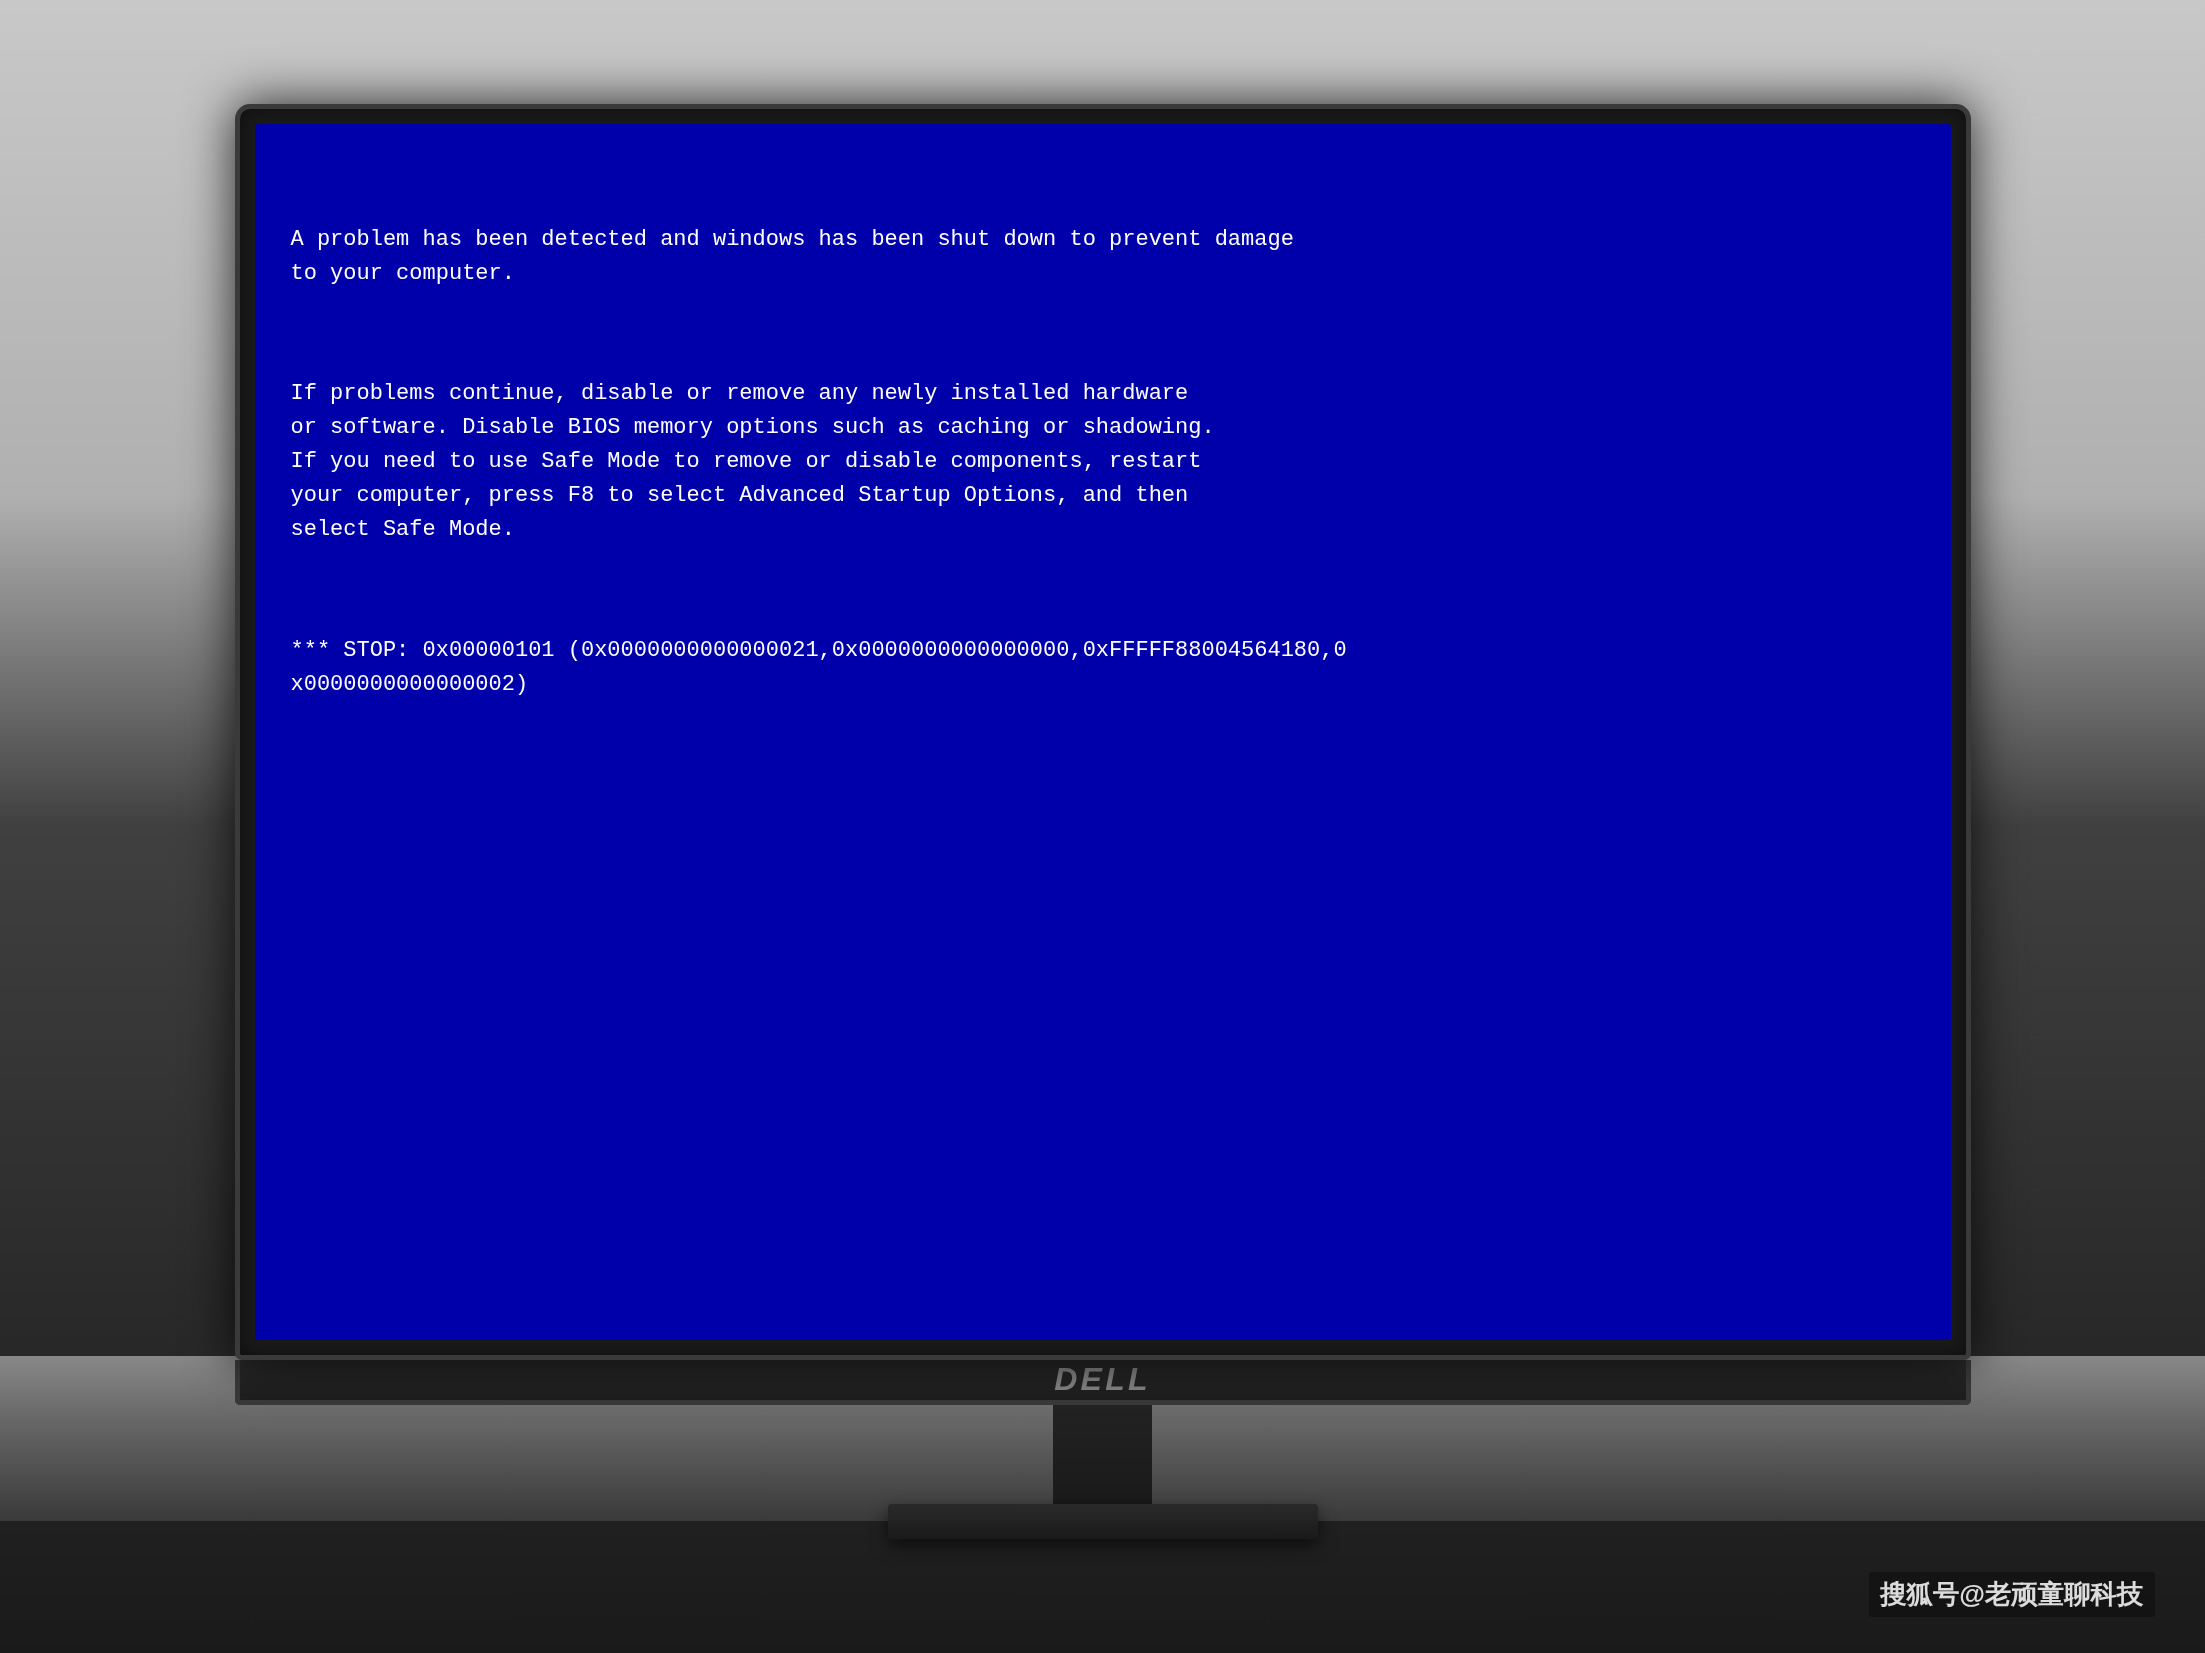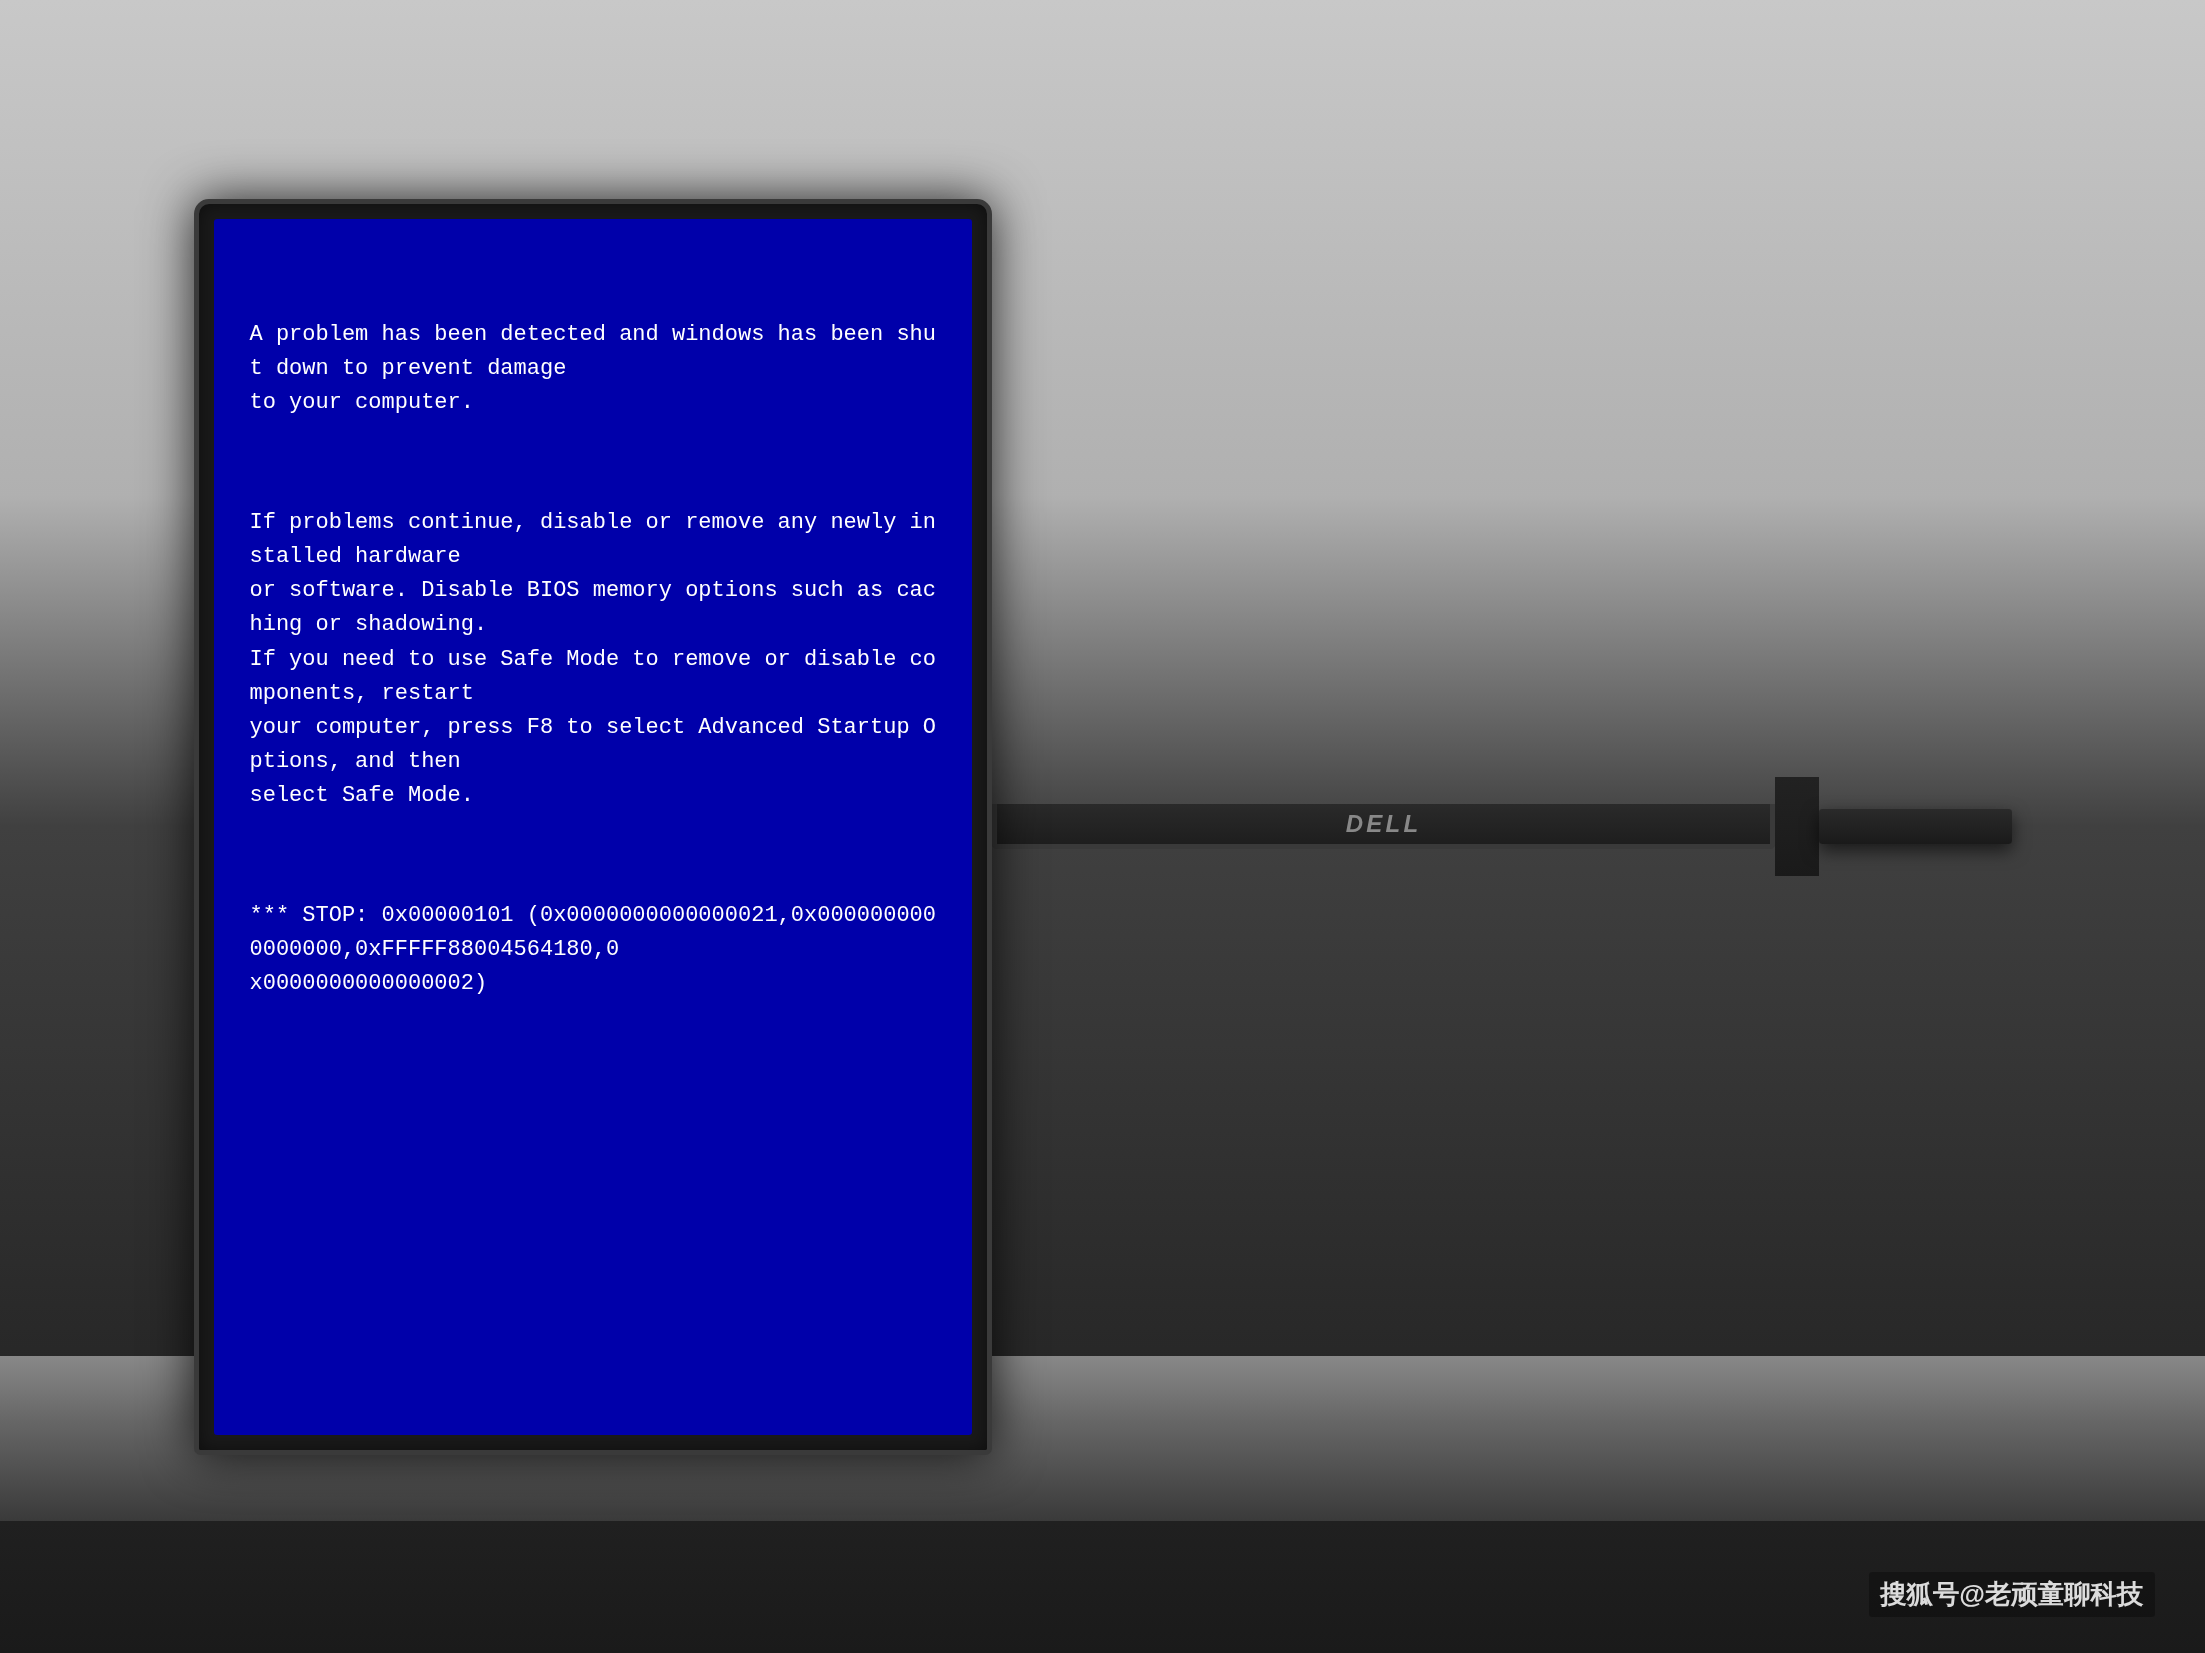--- a/index.html
+++ b/index.html
@@ -20,21 +20,21 @@
       top: 0; left: 0;
       width: 100%; height: 100%;
       background: linear-gradient(180deg, #c8c8c8 0%, #b0b0b0 30%, #404040 50%, #1a1a1a 100%);
     }
 
     .monitor-container {
       position: relative;
       width: 1818px;
       height: 1446px;
       display: flex;
-      flex-direction: row;
+      flex-direction: column;
       align-items: center;
       justify-content: flex-start;
     }
 
     .monitor-frame {
       position: relative;
       width: 1736px;
       height: 1256px;
       background: #1a1a1a;
       border-radius: 15px 15px 6.6px 6.6px;
@@ -78,21 +78,21 @@
       display: flex;
       align-items: center;
       justify-content: center;
       border-left: 5px solid #3a3a3a;
       border-right: 5px solid #3a3a3a;
       border-bottom: 5px solid #3a3a3a;
     }
 
     .brand-logo {
       font-family: Arial, sans-serif;
-      font-size: 24px;
+      font-size: 32px;
       font-weight: bold;
       color: #888;
       letter-spacing: 3.3px;
       font-style: italic;
     }
 
     .monitor-neck {
       width: 99px;
       height: 99px;
       background: linear-gradient(180deg, #222 0%, #1a1a1a 100%);

